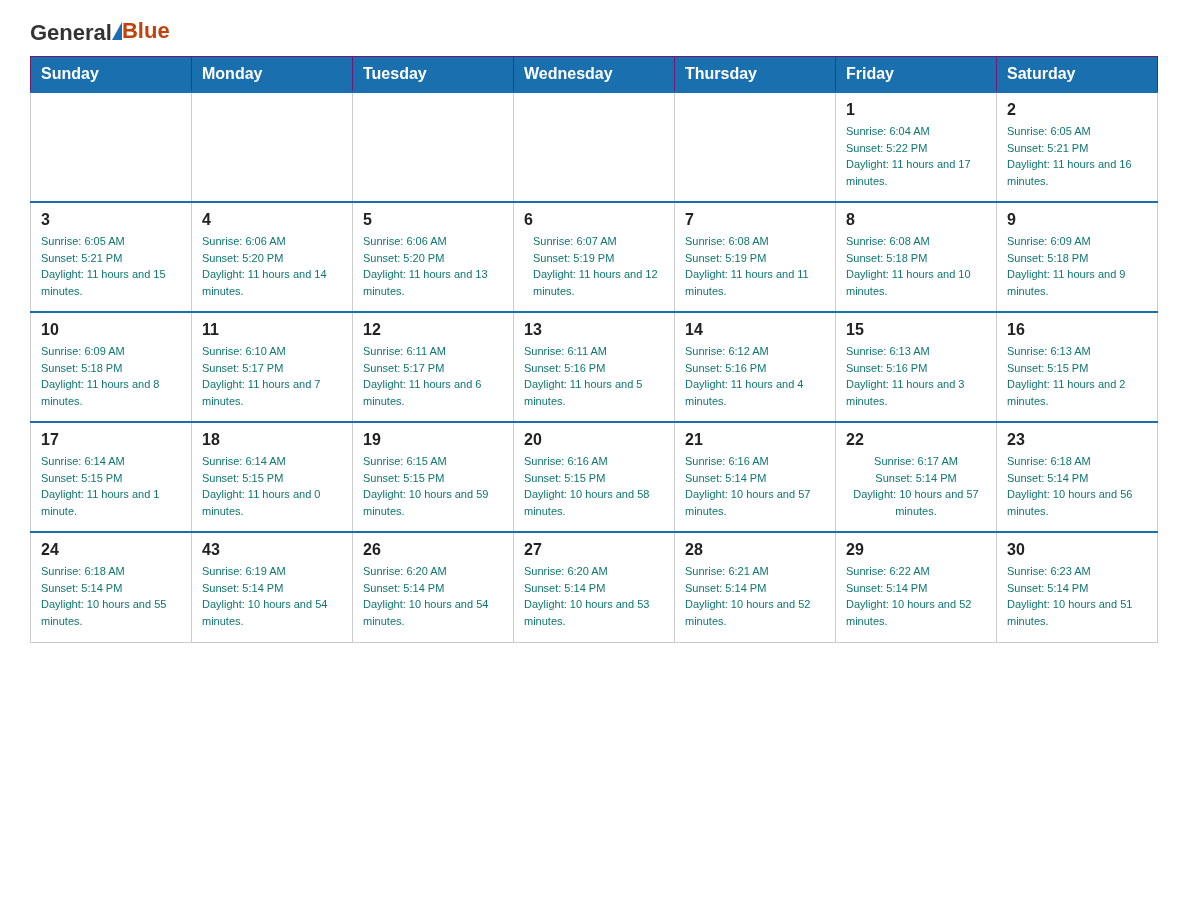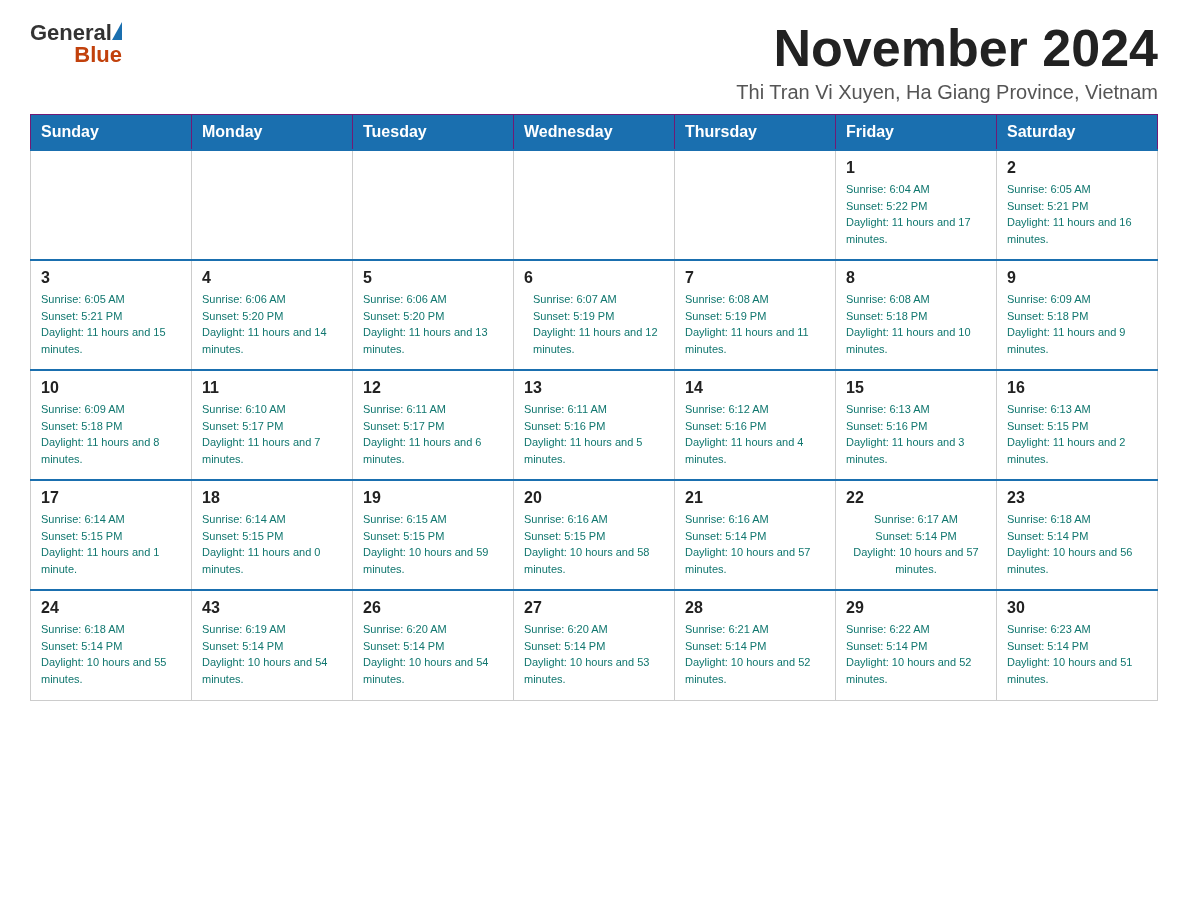--- a/index.html
+++ b/index.html
@@ -91,31 +91,27 @@
     }
     .week-row td {
       border-top: 2px solid #1a6faf;
     }
   </style>
 </head>
 <body>
 
 <div class="header">
   <div class="logo">
-    <div style="display:flex; flex-direction:column; align-items:flex-end;">
+    <div style="display:flex; align-items:center;">
       <div style="display:flex; align-items:center;">
         <span class="logo-text-general">General</span>
         <div class="logo-triangle"></div>
       </div>
       <span class="logo-text-blue" style="margin-top:-4px; margin-left:0;">Blue</span>
     </div>
-  </div>
-  <div class="title-block">
-    <div class="month-title">November 2024</div>
-    <div class="subtitle">Thi Tran Vi Xuyen, Ha Giang Province, Vietnam</div>
   </div>
 </div>
 
 <table class="calendar">
   <thead>
     <tr>
     <th>Sunday</th>
         <th>Monday</th>
         <th>Tuesday</th>
         <th>Wednesday</th>

